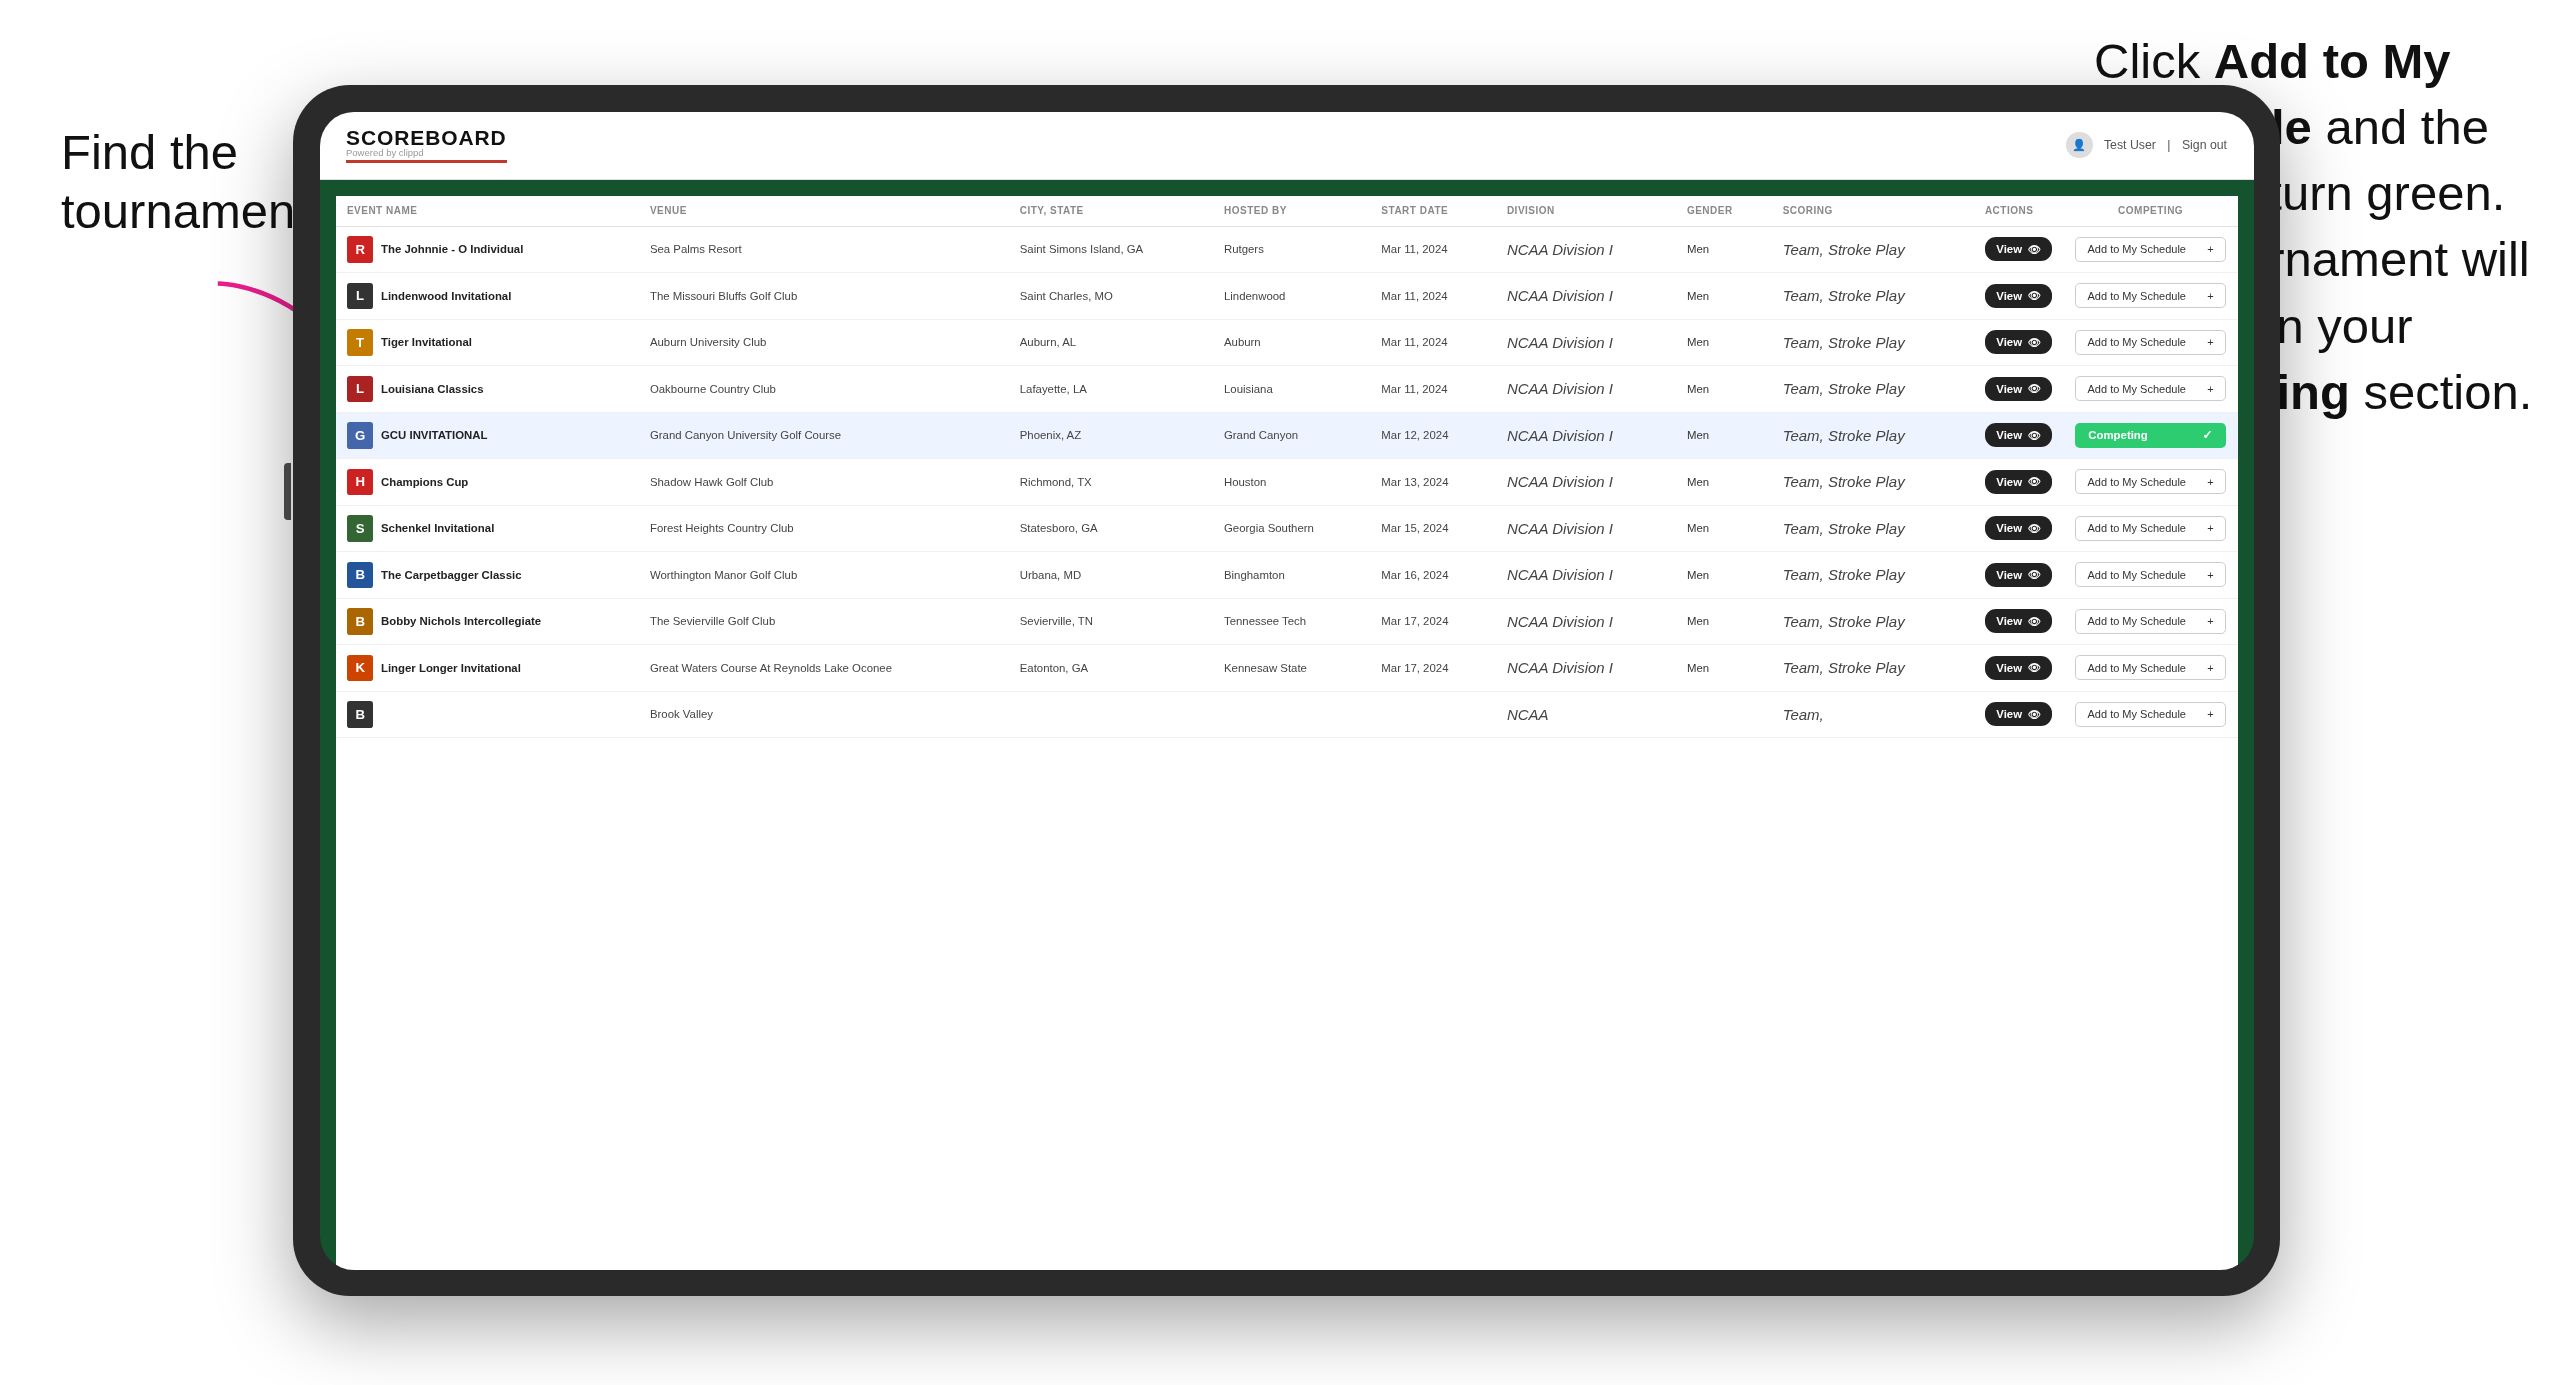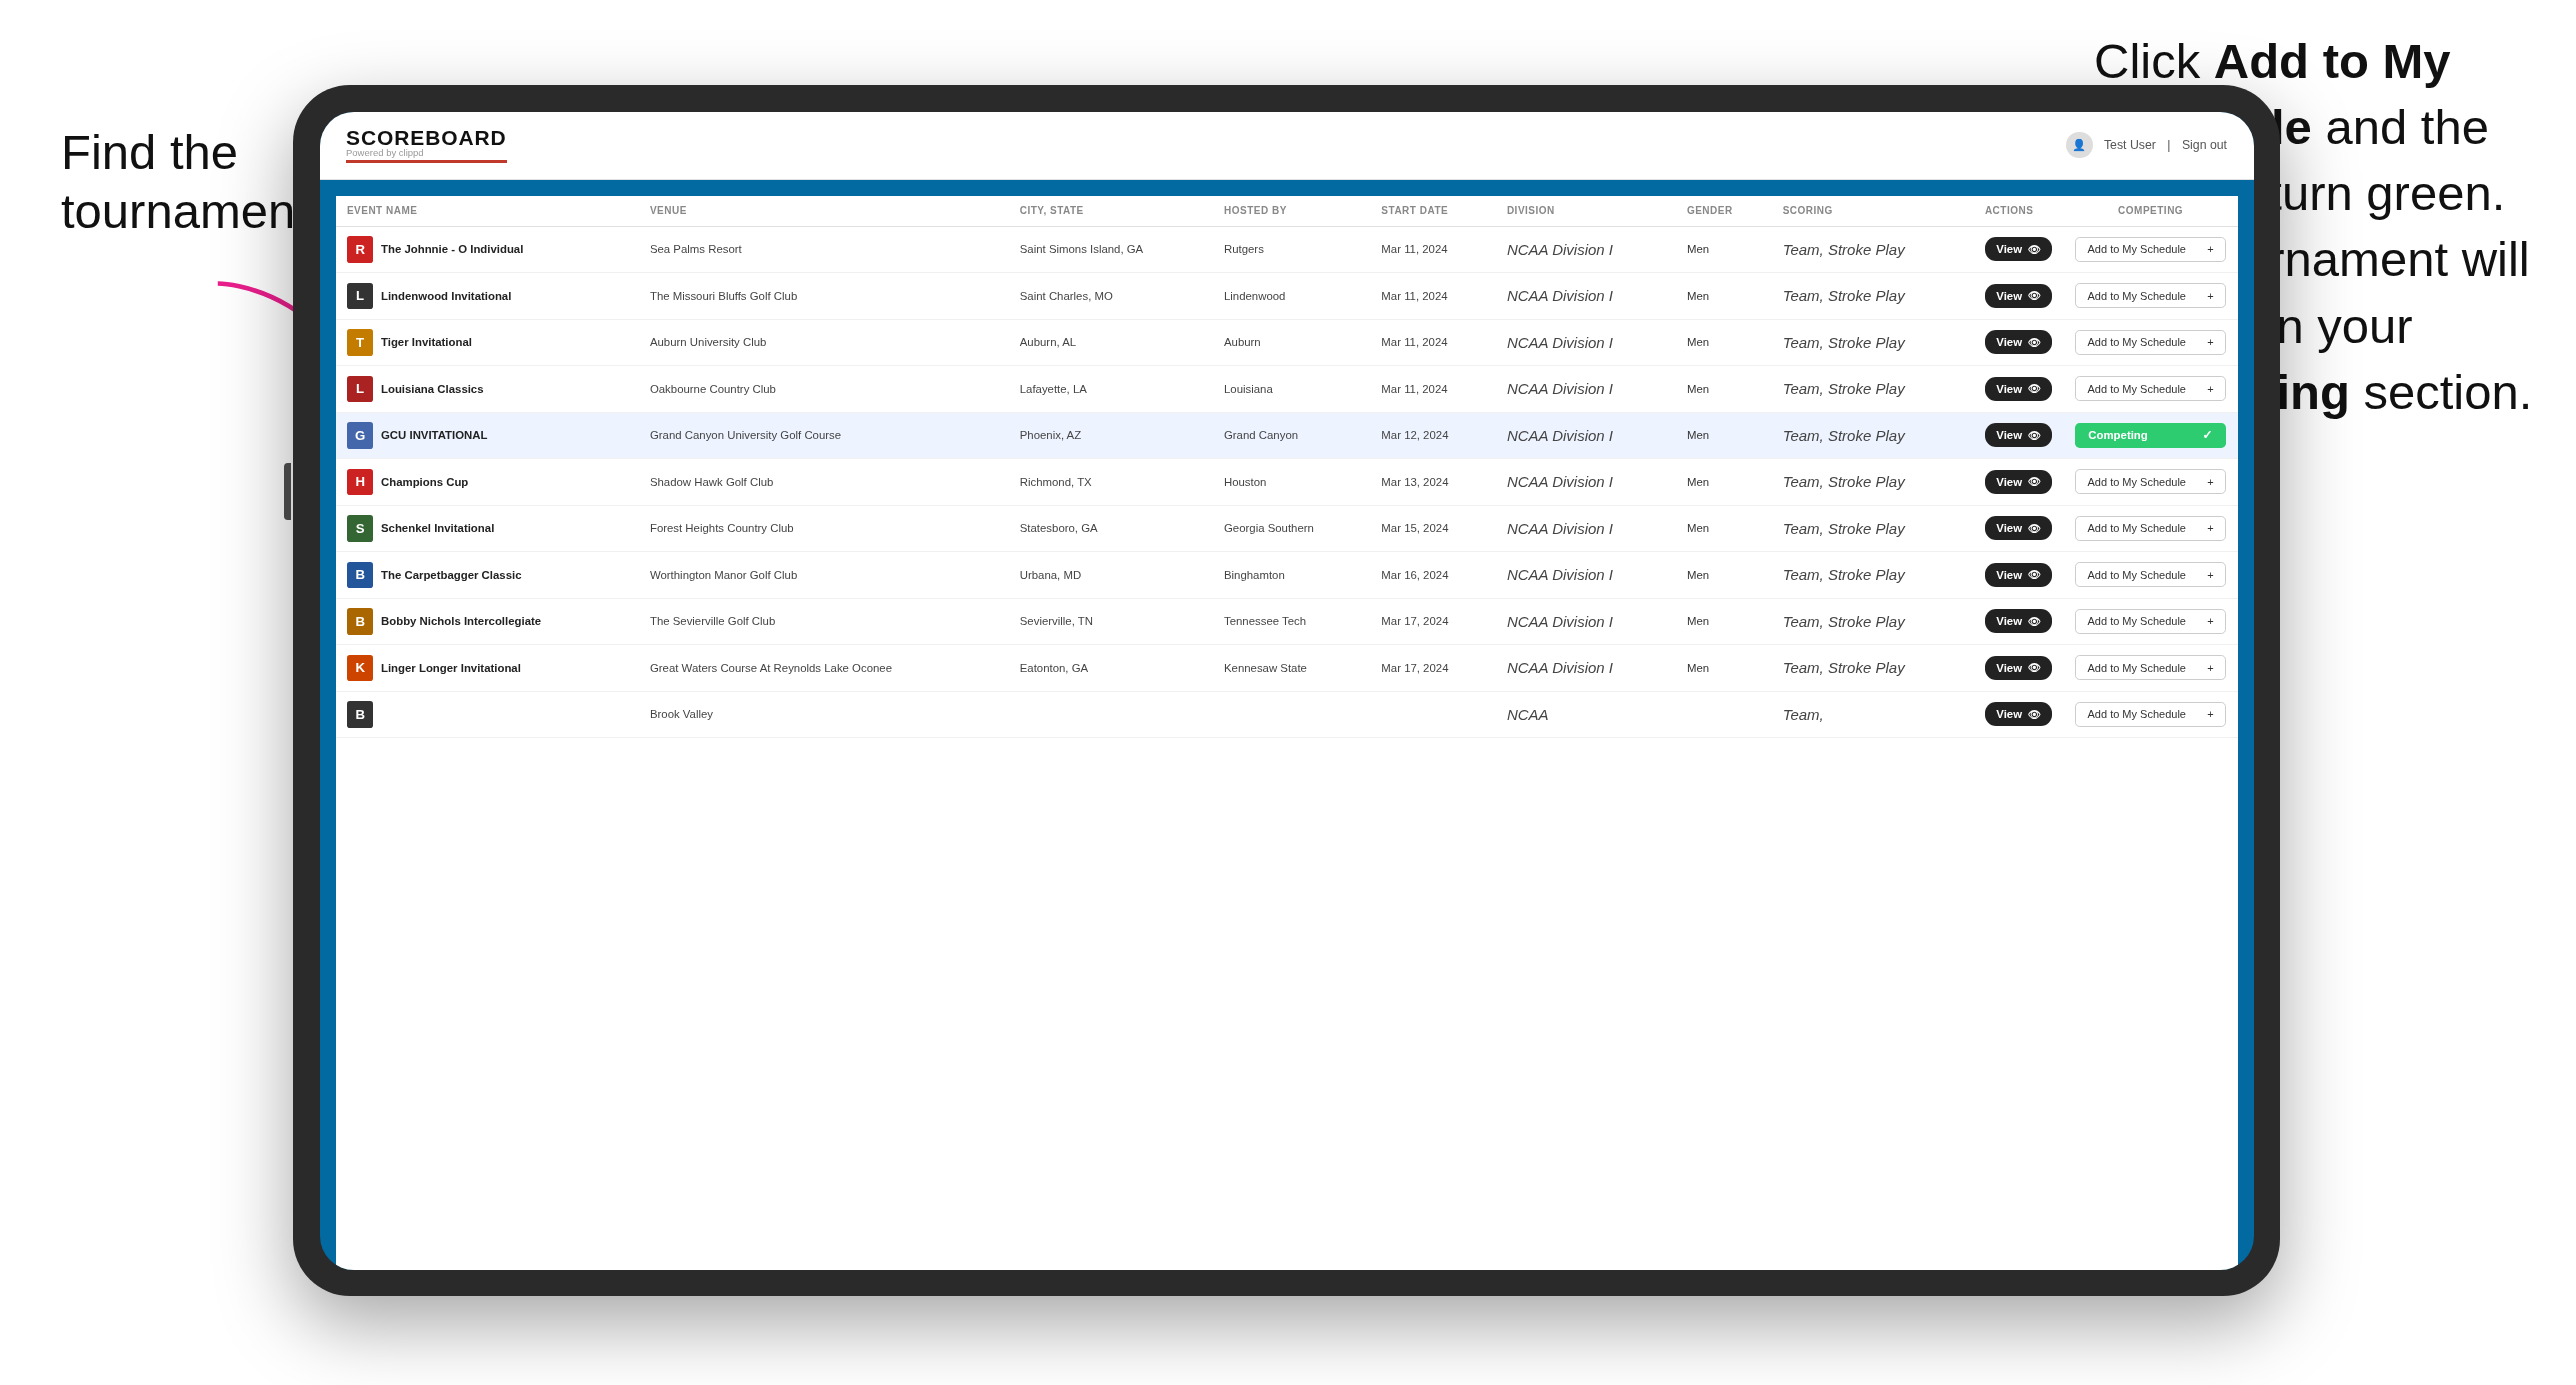--- a/index.html
+++ b/index.html
@@ -49,21 +49,21 @@
       height: 1211px;
       background: #2a2a2a;
       border-radius: 57px;
       box-shadow: 0 28px 76px rgba(0,0,0,0.35);
       padding: 26.5px;
     }
 
     .tablet-screen {
       width: 100%;
       height: 100%;
-      background: #0369a1;
+      background: #14532d;
       border-radius: 34px;
       overflow: hidden;
       position: relative;
     }
 
     
     .tablet-side-btn {
       position: absolute;
       left: -9.5px;
       top: 378px;

